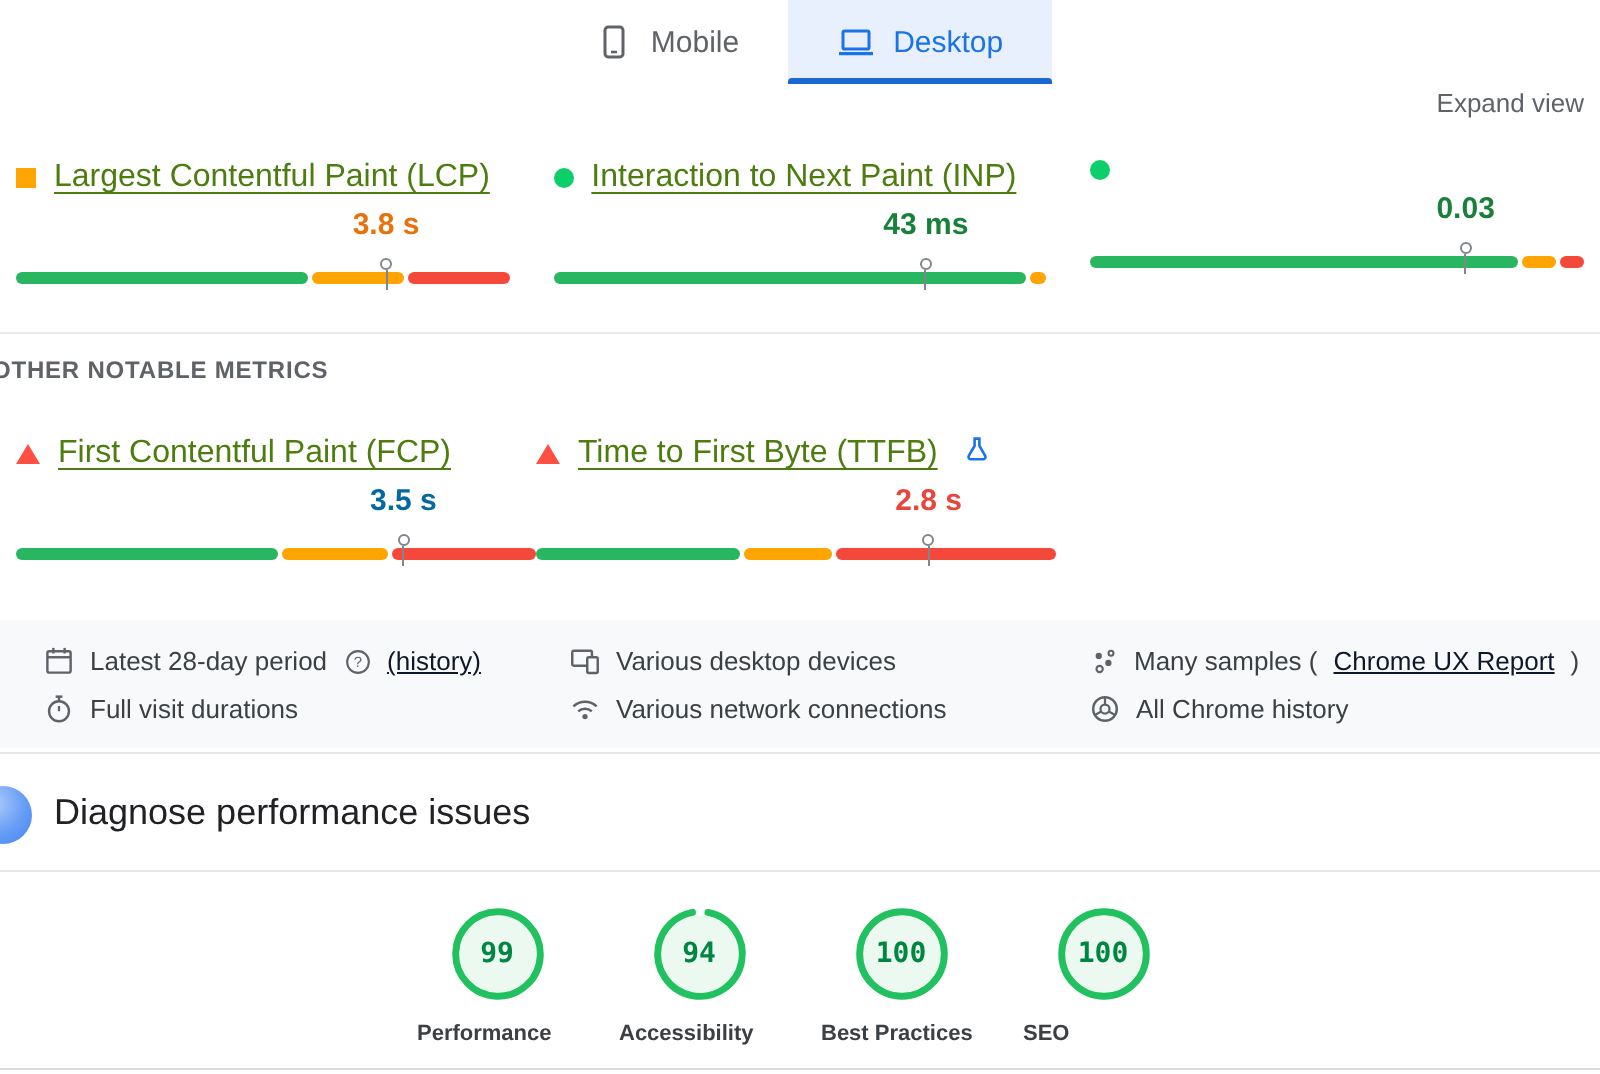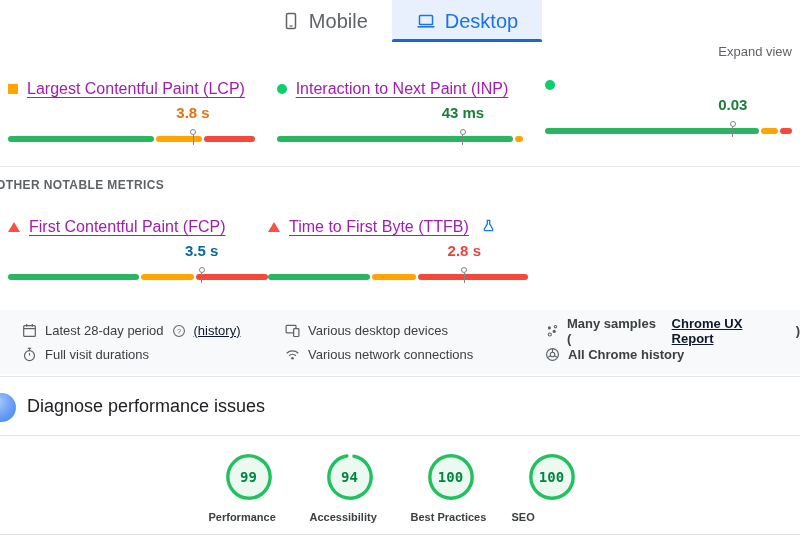--- a/index.html
+++ b/index.html
@@ -6,40 +6,40 @@
   html,body { width:800px; height:537px; }
   body {
     position:relative; overflow:hidden; background:#fff;
     font-family:"Liberation Sans", sans-serif; color:#202124;
   }
 
   
   .tabbar { position:absolute; top:0; left:0; right:0; height:42px;
     display:flex; justify-content:center; }
   .tab { display:flex; align-items:center; gap:9px; padding:0 24px;
-    font-size:20px; font-weight:500; cursor:pointer; position:relative; }
+    font-size:15px; font-weight:500; cursor:pointer; position:relative; }
   .tab-mobile { color:#5f6368; }
   .tab-desktop { color:#1a73e8; background:#e8f0fe; }
   .tab-underline { position:absolute; left:0; right:0; bottom:0; height:3px;
     background:#1967d2; border-radius:2px 2px 0 0; }
 
   .expand-view { position:absolute; top:44px; right:8px; font-size:13px;
     color:#5f6368; cursor:pointer; }
 
   
   .vitals { position:absolute; top:80px; left:8px; width:784px; display:flex; gap:22px; }
   .others { position:absolute; top:218px; left:8px; width:520px; display:flex; }
   .metric-card { flex:1; position:relative; }
   .metric-head { display:flex; align-items:center; gap:9px; }
   .bullet { flex:0 0 auto; }
   .square-orange { width:10px; height:10px; background:#ffa400; }
   .dot-green { width:10px; height:10px; border-radius:50%; background:#0cce6b; }
   .triangle-red { width:0; height:0; border-left:6px solid transparent;
     border-right:6px solid transparent; border-bottom:10px solid #ff4e42; background:none; }
-  .metric-title { font-size:16px; font-weight:500; color:#a21caf;
+  .metric-title { font-size:16px; font-weight:500; color:#4d7c0f;
     text-decoration:underline; text-underline-offset:3px; cursor:pointer; white-space:nowrap; }
   .flask { display:none; margin-left:4px; }
   .flask.show { display:inline-block; }
 
   .bar-zone { position:relative; height:42px; margin-top:5px; }
   .metric-value { position:absolute; top:1px; transform:translateX(-50%);
     font-size:15px; font-weight:700; white-space:nowrap; }
   .bar { position:absolute; bottom:3px; left:0; right:0; height:6px; display:flex; gap:2px; }
   .seg { height:100%; border-radius:3px; }
   .seg-green { background:#29b661; }
@@ -53,21 +53,21 @@
   .divider1 { position:absolute; top:166px; left:0; right:0; height:1px; background:#e8eaed; }
   .other-heading { position:absolute; top:178px; left:-4px; font-size:12px;
     font-weight:700; color:#5f6368; letter-spacing:0.4px; }
 
   
   .meta { position:absolute; top:310px; left:0; right:0; height:64px; background:#f8f9fa;
     font-size:13px; color:#3c4043; }
   .meta-col { position:absolute; top:10px; }
   .meta-col-1 { left:22px; }
   .meta-col-2 { left:285px; }
-  .meta-col-3 { left:545px;font-weight:bold; }
+  .meta-col-3 { left:545px; }
   .meta-row { display:flex; align-items:center; gap:8px; height:21px; margin-bottom:3px; }
   .meta-link { text-decoration:underline; cursor:pointer; color:#0f172a; }
   .micon { flex:0 0 auto; display:inline-flex; }
 
   
   .diagnose { position:absolute; top:376px; left:0; right:0; height:60px;
     border-top:1px solid #e3e5e8; border-bottom:1px solid #e3e5e8;
     display:flex; align-items:center; background:#fff; }
   .diagnose-icon { position:absolute; left:-13px; top:16px; width:29px; height:29px;
     border-radius:50%; background:radial-gradient(circle at 35% 30%, #aecbfa 0%, #669df6 55%, #4285f4 100%); }

